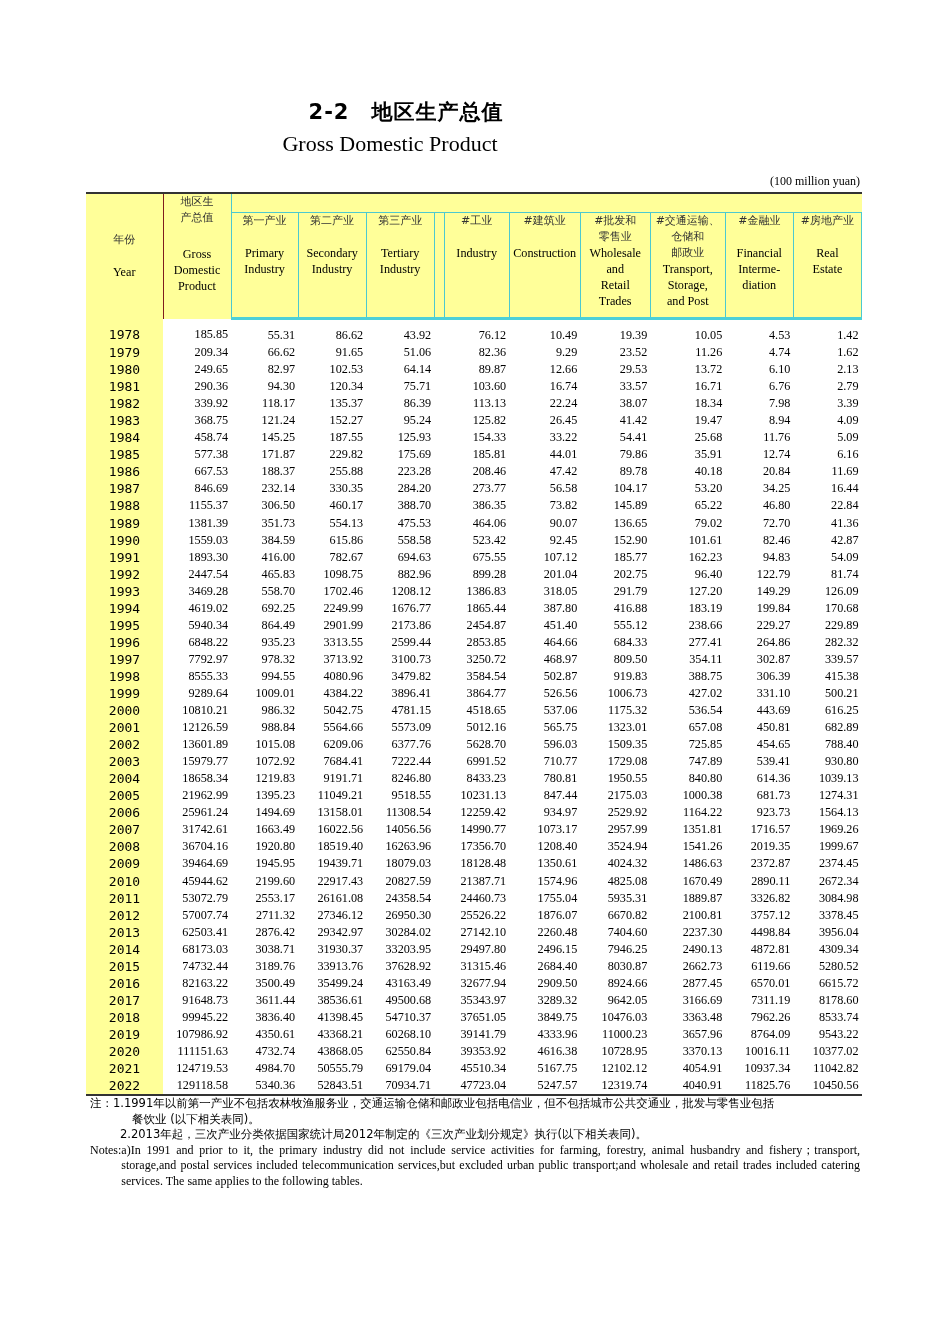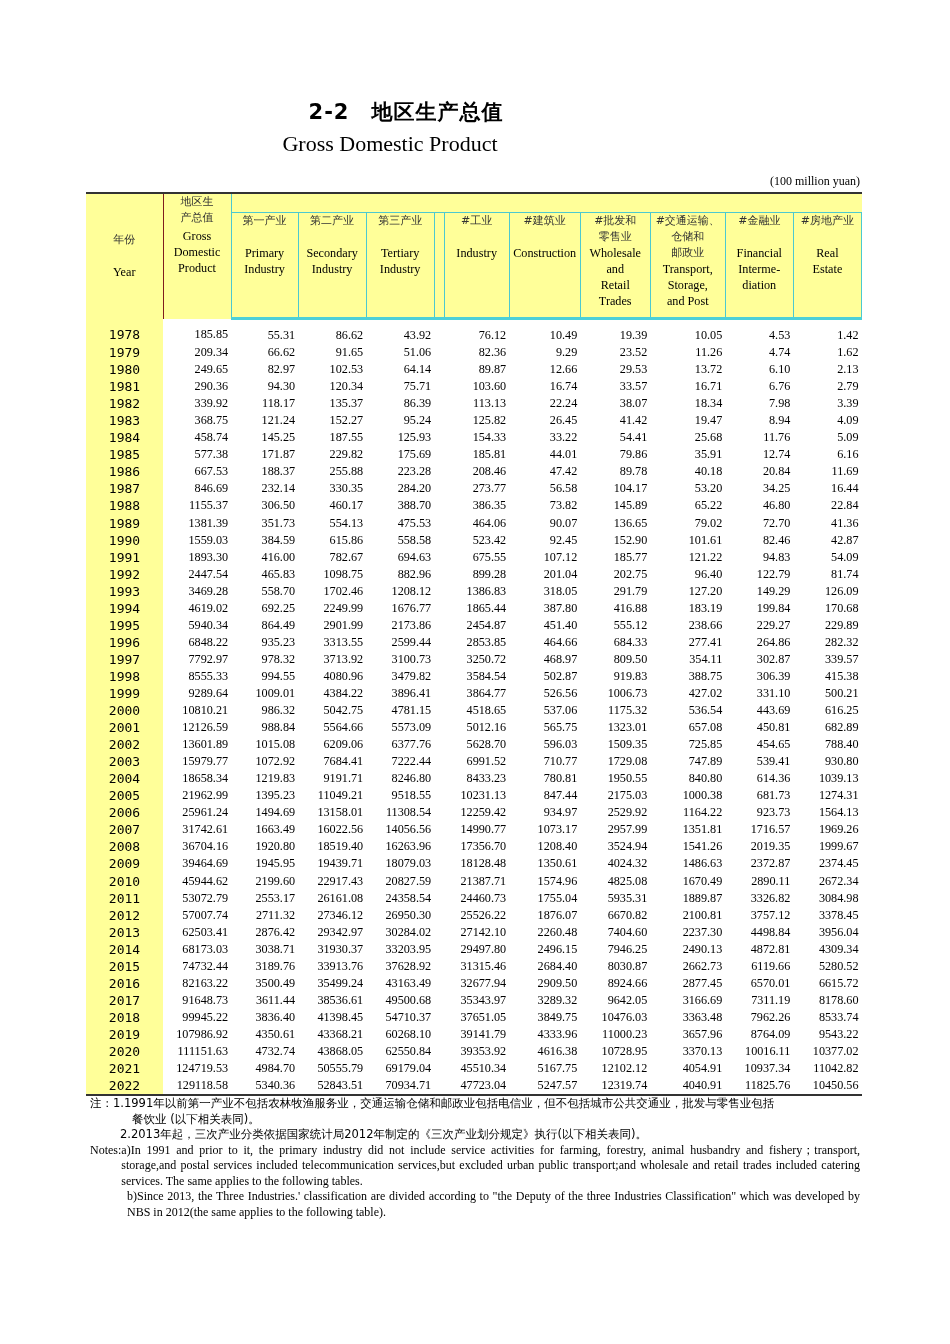--- a/index.html
+++ b/index.html
@@ -66,21 +66,21 @@
   </colgroup>
   <thead>
     <tr class="hdr-row-top">
       <th rowspan="2" class="hdr-year">
         <span class="cn" style="margin-top:0">年份</span>
         <span class="en" style="margin-top:16px">Year</span>
       </th>
       <th rowspan="2" class="hdr-gdp">
         <span class="cn">地区生</span>
         <span class="cn">产总值</span>
-        <span class="en" style="margin-top:2px">Gross</span>
+        <span class="en" style="margin-top:20px">Gross</span>
         <span class="en">Domestic</span>
         <span class="en">Product</span>
       </th>
       <th colspan="10" class="spacer-top"></th>
     </tr>
     <tr class="hdr-bottom">
       <th class="hdr-sub">
         <span class="cn">第一产业</span>
         <span class="en" style="margin-top:16px">Primary</span>
         <span class="en">Industry</span>
@@ -320,21 +320,21 @@
       <tr>
         <td class="year">1991</td>
         <td>1893.30</td>
         <td>416.00</td>
         <td>782.67</td>
         <td>694.63</td>
         <td></td>
         <td>675.55</td>
         <td>107.12</td>
         <td>185.77</td>
-        <td>121.22</td>
+        <td>162.23</td>
         <td>94.83</td>
         <td>54.09</td>
       </tr>
       <tr>
         <td class="year">1992</td>
         <td>2447.54</td>
         <td>465.83</td>
         <td>1098.75</td>
         <td>882.96</td>
         <td></td>
@@ -771,14 +771,13 @@
 <div class="notes">
   <div class="cn-note">
     <span>注：</span><span>1.1991年以前第一产业不包括农林牧渔服务业，交通运输仓储和邮政业包括电信业，但不包括城市公共交通业，批发与零售业包括</span>
   </div>
   <div class="cn-note indent1">餐饮业 (以下相关表同)。</div>
   <div class="cn-note indent2">2.2013年起，三次产业分类依据国家统计局2012年制定的《三次产业划分规定》执行(以下相关表同)。</div>
   <div class="en-note" style="display:flex">
     <span style="white-space:nowrap">Notes: </span>
     <span>a)In 1991 and prior to it, the primary industry did not include service activities for farming, forestry, animal husbandry and fishery；transport, storage,and postal services included telecommunication services,but excluded urban public transport;and wholesale and retail trades included catering services. The same applies to the following tables.</span>
   </div>
-  <div class="en-note en-b">b)Since  2013, the  Three  Industries.' classification  are  divided  according  to  "the Deputy of  the three Industries Classification"  which was developed by NBS in 2012(the same applies to the following table).</div>
 </div>
 
 </body></html>

